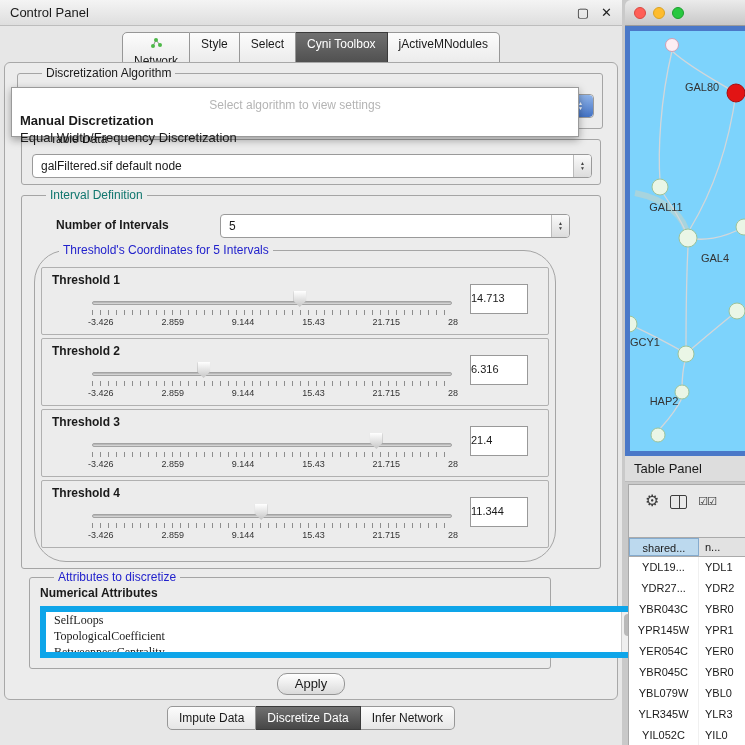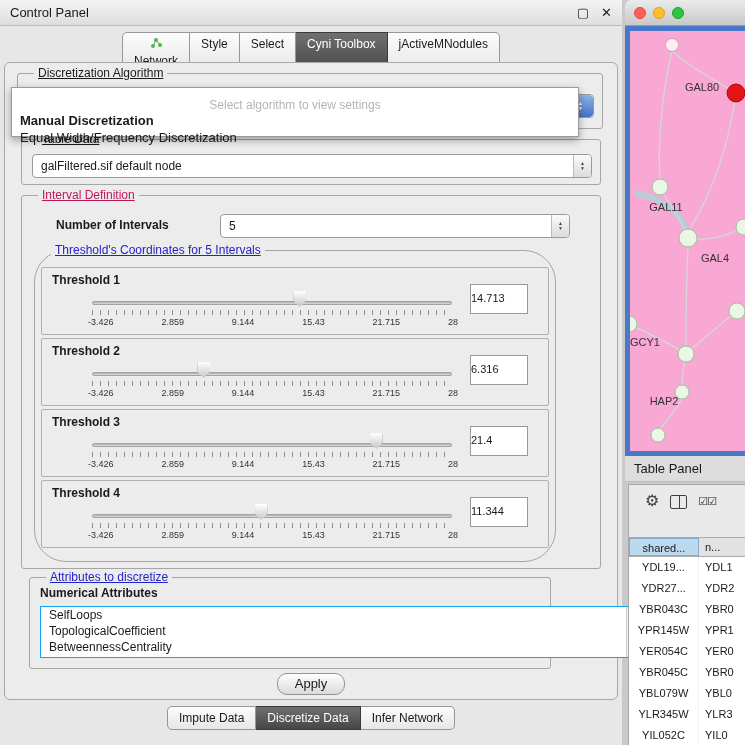--- a/index.html
+++ b/index.html
@@ -15,22 +15,22 @@
   .top-tabs { position:absolute; top:32px; left:0; width:100%; display:flex; justify-content:center; }
   .seg { display:flex; }
   .seg .tab { padding:4px 11px; font-size:12px; background:linear-gradient(#fcfcfc,#e6e6e6); border:1px solid #979797; border-left:none; display:flex; align-items:center; gap:5px; white-space:nowrap;flex-direction:column; }
   .seg .tab:first-child { border-left:1px solid #979797; border-radius:5px 0 0 5px; }
   .seg .tab:last-child { border-radius:0 5px 5px 0; }
   .seg .tab.selected { background:linear-gradient(#707070,#464646); color:#fff; border-color:#3a3a3a; }
 
   .cp-body { position:absolute; left:4px; top:62px; width:614px; height:638px; border:1px solid #a8a8a8; border-radius:6px; background:#ececec; }
 
   .group { position:absolute; border:1px solid #a5a5a5; border-radius:3px; }
-  .group-label { position:absolute; top:-8px; left:16px; background:#ececec; padding:0 4px; font-size:12px; white-space:nowrap;text-decoration:underline; }
-  .green-label { color:#be185d; }
+  .group-label { position:absolute; top:-8px; left:24px; background:#ececec; padding:0 4px; font-size:12px; white-space:nowrap; }
+  .green-label { color:#0f766e; }
   .blue-label { color:#2222cc; }
 
   
   .combo { position:absolute; height:24px; background:#fff; border:1px solid #9a9a9a; border-radius:4px; display:flex; align-items:center; padding-left:8px; font-size:12px; overflow:hidden; }
   .combo .stepper { margin-left:auto; width:18px; height:100%; border-left:1px solid #bbb; background:linear-gradient(#fafafa,#dcdcdc); display:flex; flex-direction:column; align-items:center; justify-content:center; line-height:1; }
   .combo .stepper span { font-size:5px; color:#444; }
   .combo.blue-cap .stepper { width:26px; background:linear-gradient(#8fb3e8,#4372c4); border-left:1px solid #3a64ad; border-radius:0 4px 4px 0; }
   .combo.blue-cap .stepper span { color:#fff; }
 
   
@@ -43,37 +43,37 @@
   .thr-block { position:absolute; left:6px; width:508px; height:68px; border:1px solid #b0b0b0; border-radius:2px; background:#ececec; }
   .thr-label { position:absolute; left:10px; top:5px; font-weight:bold; font-size:12px; }
   .thr-value { position:absolute; right:20px; top:16px; width:58px; height:30px; background:#fff; border:1px solid #999; font-size:11px; padding:7px 6px 0 0; }
   .slider { position:absolute; left:50px; top:22px; width:360px; height:40px; }
   .slider .groove { position:absolute; left:0; right:0; top:11px; height:4px; background:#d6d6d6; border:1px solid #a3a3a3; border-radius:2px; box-shadow:inset 0 1px 1px rgba(0,0,0,.15); }
   .slider .ticks { position:absolute; left:0; right:0; top:20px; height:5px; background:repeating-linear-gradient(90deg,#8d8d8d 0,#8d8d8d 1px,transparent 1px,transparent 8px); }
   .slider .tick-labels { position:absolute; left:-4px; right:-6px; top:27px; display:flex; justify-content:space-between; font-size:9px; color:#333; }
   .slider .handle { position:absolute; top:1px; width:13px; height:16px; transform:translateX(-50%); background:linear-gradient(#ffffff,#c6c6c6); clip-path:polygon(0 0,100% 0,100% 60%,50% 100%,0 60%); filter:drop-shadow(0 0 1px #777); }
 
   
-  .listbox { position:absolute; left:10px; top:28px; width:600px; height:52px; background:#fff; border:1px solid #0ea5e9; overflow:hidden; }
+  .listbox { position:absolute; left:10px; top:28px; width:600px; height:52px; background:#fff; border:6px solid #0ea5e9; overflow:hidden;font-family:Liberation Serif, serif; }
   .listbox .li { padding:1px 8px; font-size:12px; height:16px; }
   .vscroll { position:absolute; right:0; top:0; width:13px; height:100%; background:#efefef; border-left:1px solid #ccc; }
   .vscroll .thumb { position:absolute; left:2px; top:2px; width:8px; height:22px; background:#b9b9b9; border-radius:5px; }
 
   .apply-btn { position:absolute; left:50%; transform:translateX(-50%); top:610px; width:68px; height:22px; border:1px solid #959595; border-radius:10px; background:linear-gradient(#ffffff,#dadada); font-size:13px; text-align:center; line-height:20px; }
 
   .bottom-tabs { position:absolute; top:706px; left:0; width:100%; display:flex; justify-content:center; }
 
   
   .network-window { position:absolute; left:625px; top:0; width:120px; height:456px; }
   .nw-titlebar { height:26px; background:linear-gradient(#ebebeb,#c8c8c8); border-bottom:1px solid #9b9b9b; border-top-left-radius:6px; display:flex; align-items:center; gap:7px; padding-left:9px; }
   .light { width:12px; height:12px; border-radius:50%; }
   .light.red { background:#ff5f57; border:1px solid #d94942; }
   .light.yellow { background:#febc2e; border:1px solid #d9a325; }
   .light.green { background:#28c840; border:1px solid #1e9e2f; }
-  .nw-frame { position:absolute; top:26px; left:0; width:120px; height:430px; background:#f9a8d4; border:5px solid #4a78c8; border-right:none; overflow:hidden; }
+  .nw-frame { position:absolute; top:26px; left:0; width:120px; height:430px; background:#7dd3fc; border:5px solid #4a78c8; border-right:none; overflow:hidden; }
 
   .tp-label-bar { position:absolute; left:625px; top:456px; width:120px; height:26px; background:#dddddd; border-bottom:1px solid #bbb; display:flex; align-items:center; padding-left:9px; font-size:13px; }
   .table-panel { position:absolute; left:628px; top:484px; width:117px; height:261px; background:#e9e9e9; border:1px solid #a8a8a8; border-right:none; }
   .tp-toolbar { height:52px; display:flex; align-items:flex-start; gap:11px; padding:8px 0 0 16px; }
   .gear { font-size:16px; color:#3d3d3d; line-height:1; }
   .tbl-icon { width:17px; height:14px; border:1px solid #3d3d3d; border-radius:2px; position:relative; margin-top:2px; }
   .tbl-icon::before { content:""; position:absolute; left:50%; top:0; bottom:0; width:1px; background:#3d3d3d; }
   .checks { font-size:11px; letter-spacing:-1px; color:#222; margin-top:2px; }
   .tp-header { display:flex; height:20px; border-top:1px solid #aaa; border-bottom:1px solid #aaa; background:#e2e2e2; }
   .tp-header .hc1 { width:70px; background:#bcd9ee; border:1px solid #85abce; font-size:11px; text-align:center; line-height:18px; }

